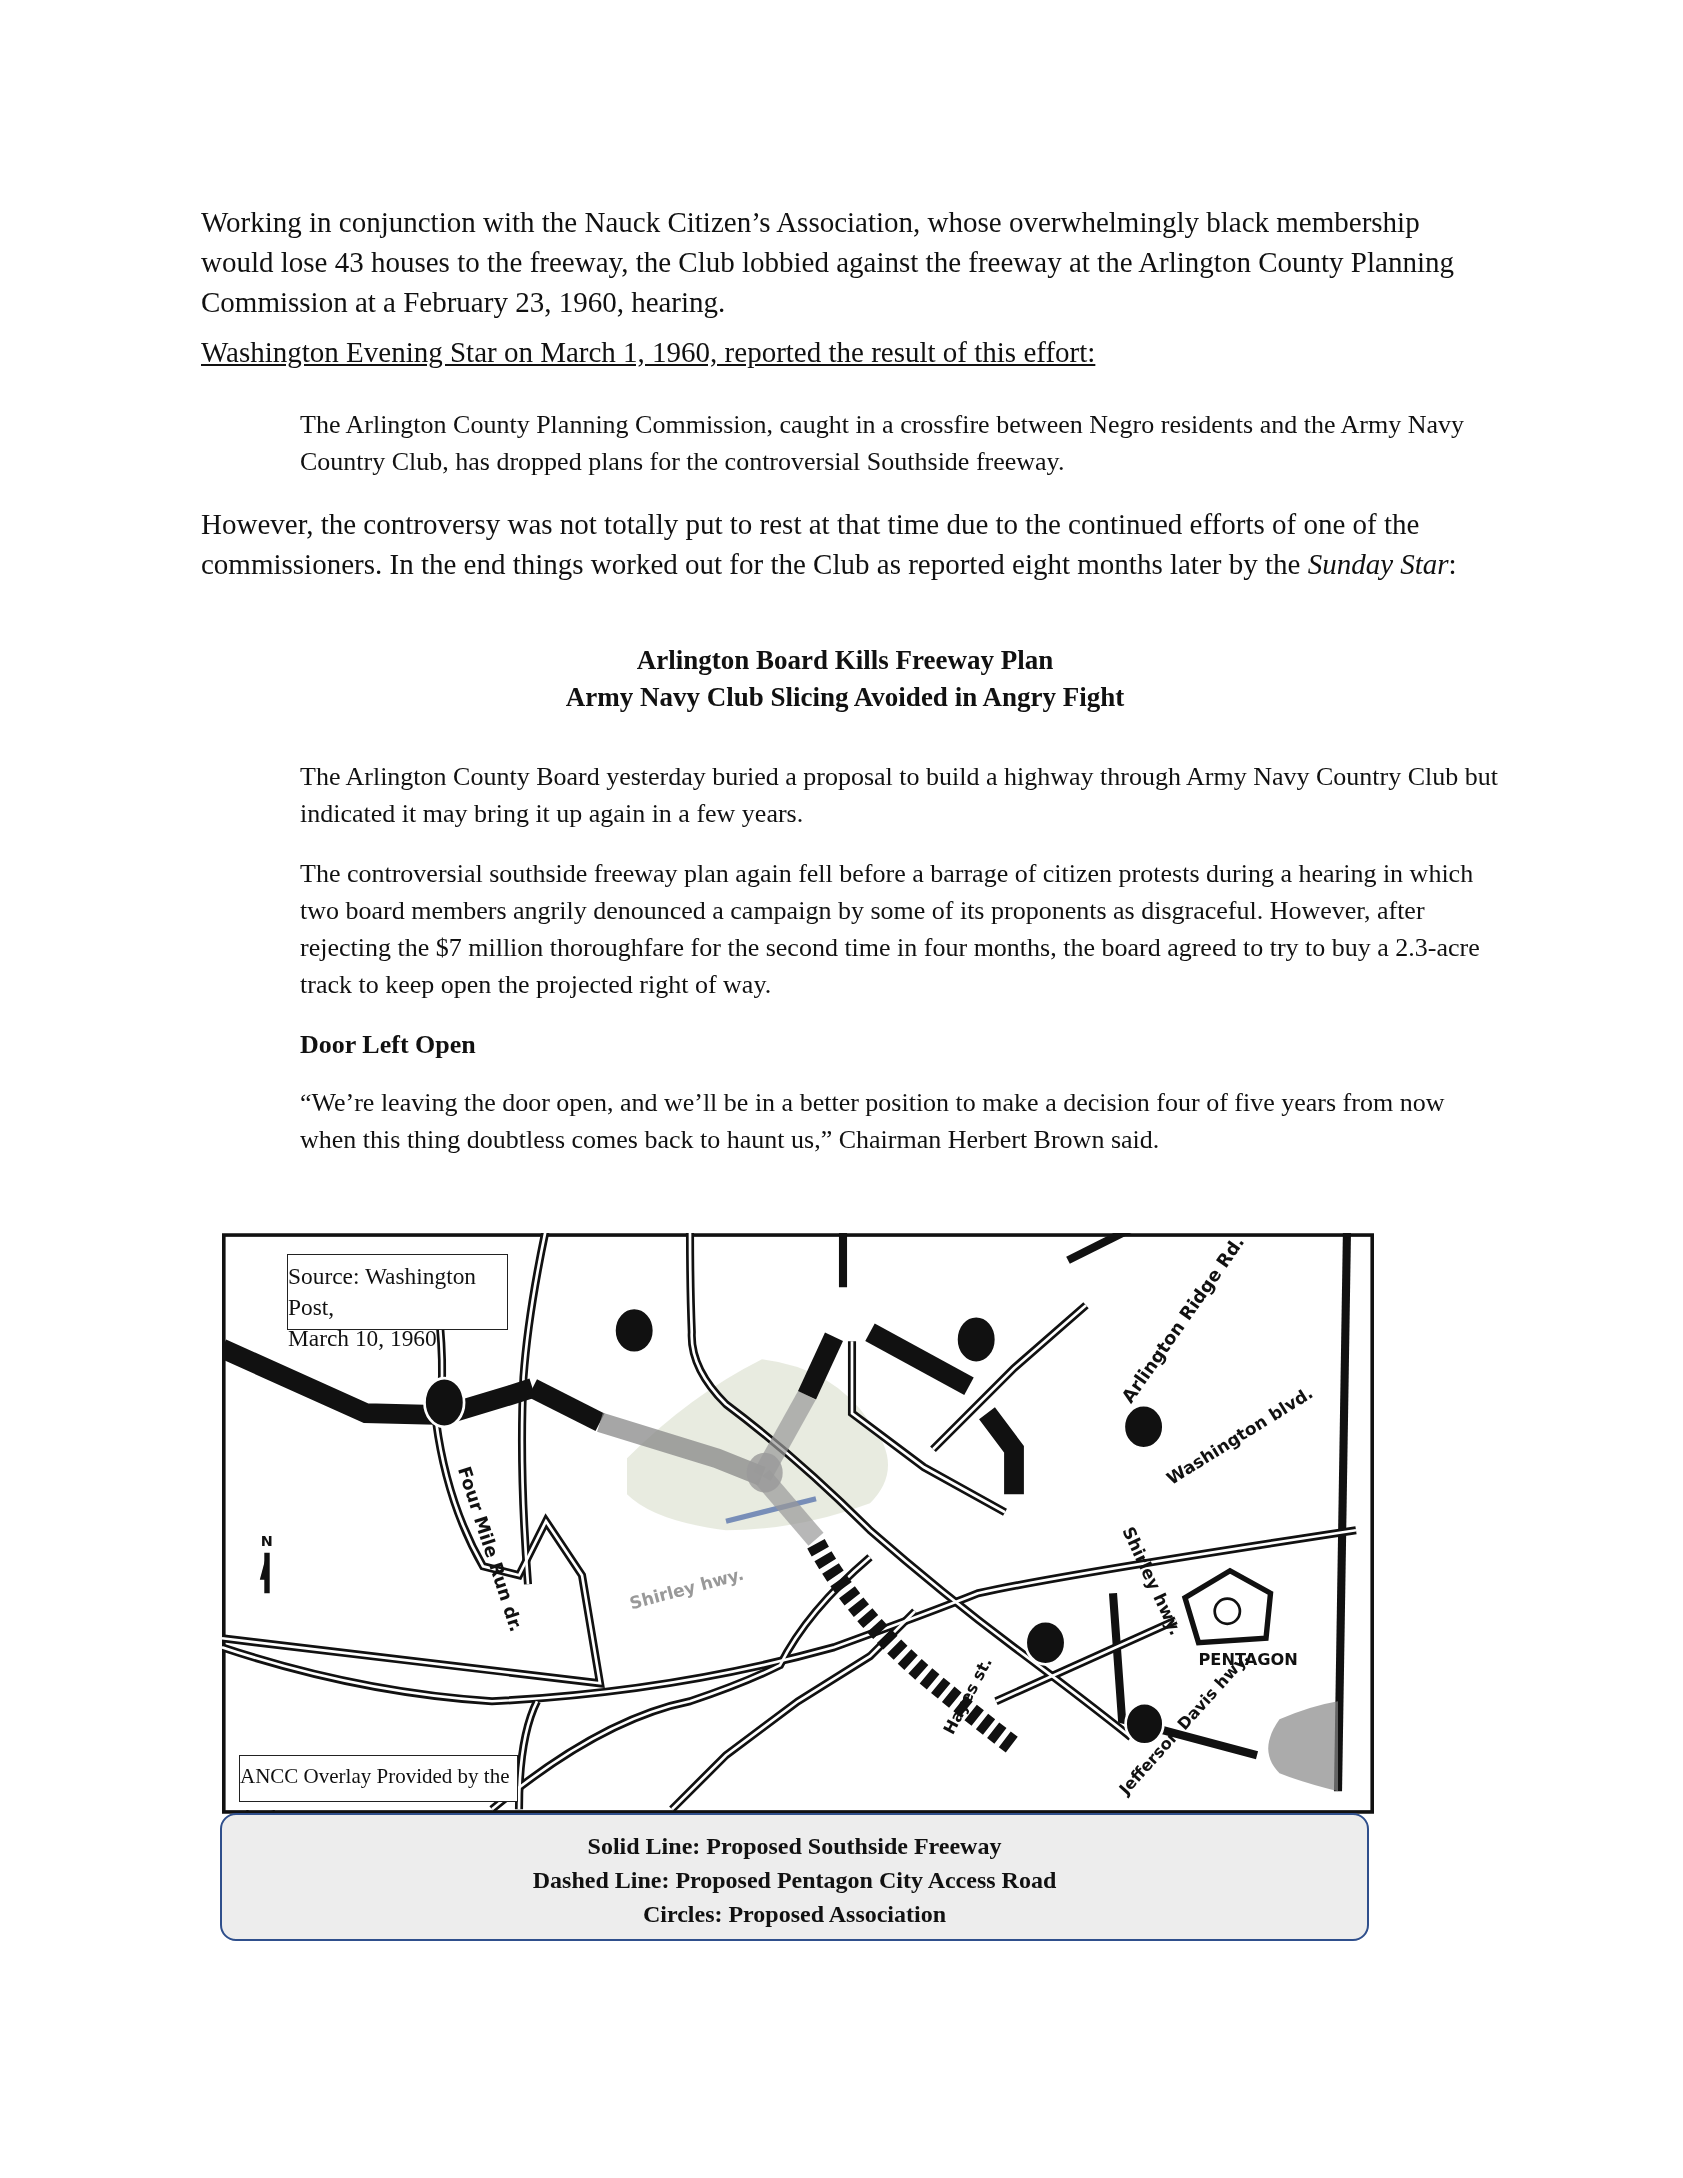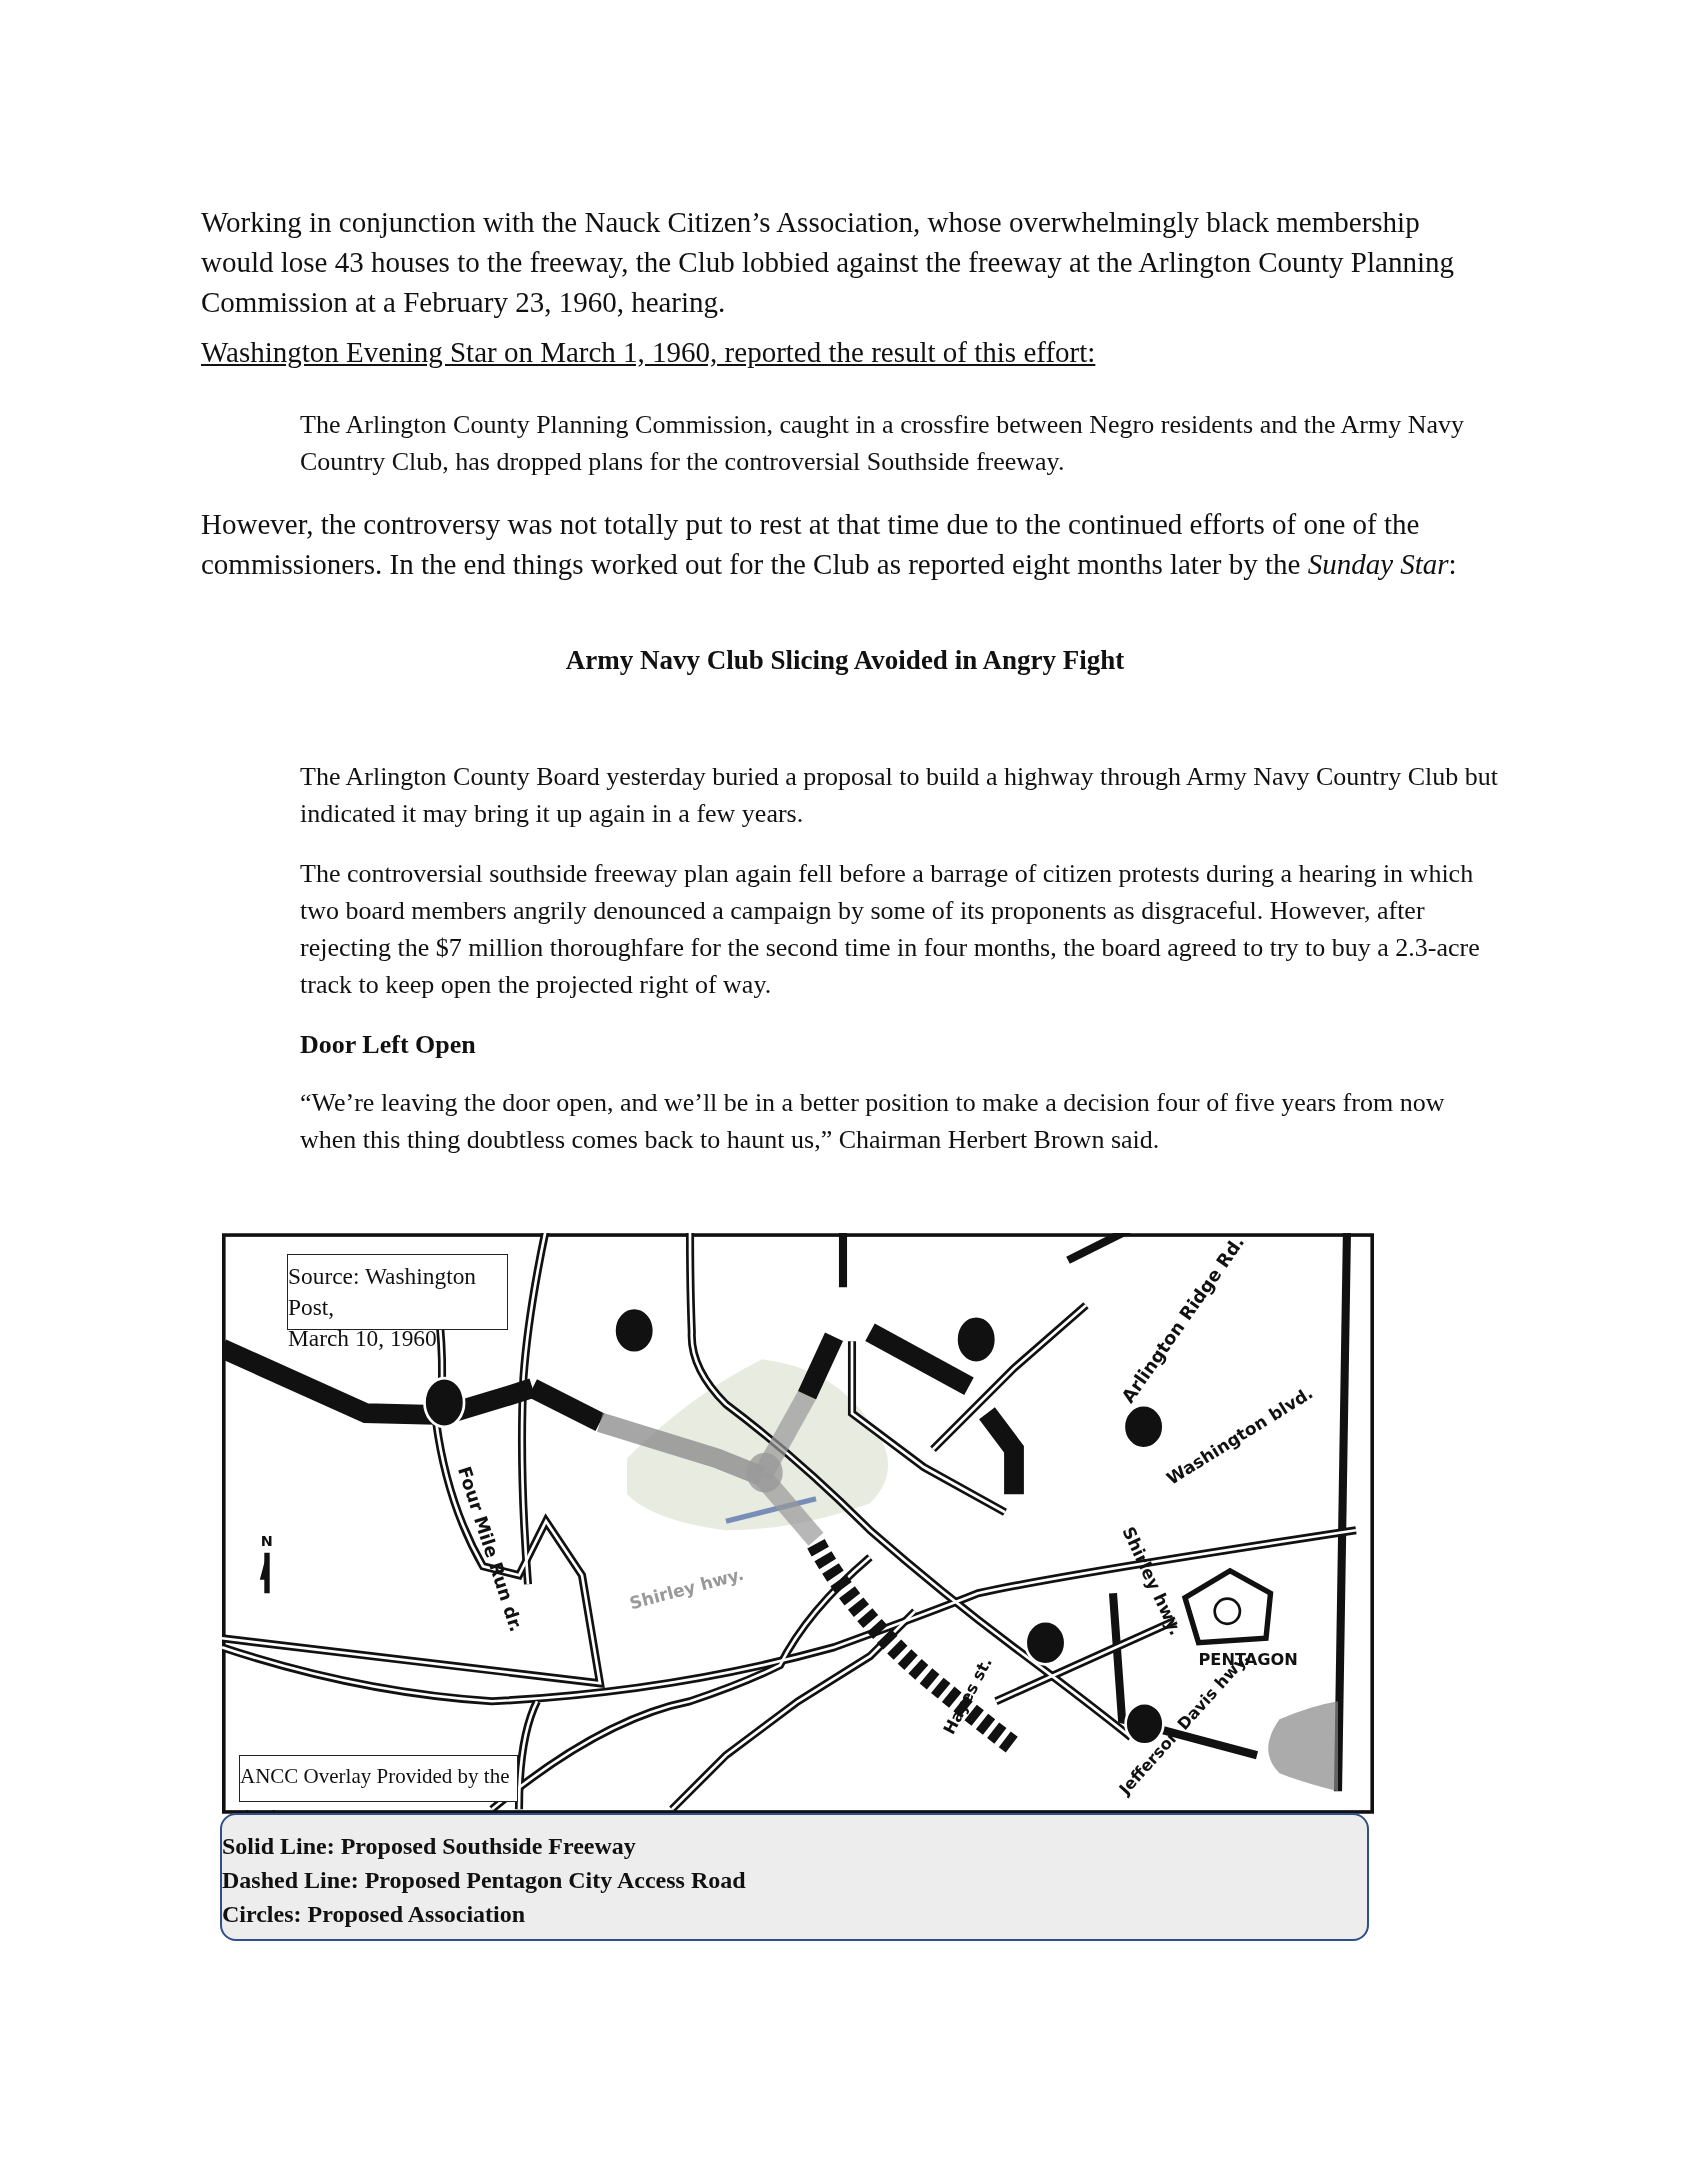--- a/index.html
+++ b/index.html
@@ -8,41 +8,42 @@
   .body-text { position: absolute; left: 197px; width: 1296px; font-size: 29px; line-height: 40px; }
   .quote { position: absolute; left: 296px; width: 1206px; font-size: 26px; line-height: 37px; }
   .p { margin: 4px; }
   .headline { position: absolute; left: 197px; width: 1296px; text-align: center; font-weight: bold; font-size: 27px; line-height: 37px; }
   .subhead { font-weight: bold; }
   #map-figure { position: absolute; left: 222px; top: 1233px; width: 1152px; height: 581px; }
   .map-label-box { position: absolute; background: #fff; border: 1.8px solid #222; text-align: left;
                    font-family: "Liberation Serif", serif; font-size: 23.4px; line-height: 31px; color: #111; }
   #legend-box { position: absolute; left: 220px; top: 1813px; width: 1149px; height: 128px;
                 background: #ededed; border: 2.7px solid #2f4f8c; border-radius: 16px;
-                text-align: left; font-weight: bold; font-size: 24px; line-height: 34px;
+                text-align: center; font-weight: bold; font-size: 24px; line-height: 34px;
                 padding-top: 14.4px; box-sizing: border-box; }
   .map-text { font-family: "DejaVu Sans", sans-serif; font-weight: bold; fill: #111; }
 </style>
 </head>
 <body>
 
 <div class="body-text" style="top:198px;">
   <p class="p">Working in conjunction with the Nauck Citizen’s Association, whose overwhelmingly black membership would lose 43 houses to the freeway, the Club lobbied against the freeway at the Arlington County Planning Commission at a February 23, 1960, hearing.</p>
 </div>
 <div class="body-text" style="top:328px;text-decoration:underline;">
   <p class="p">Washington Evening Star on March 1, 1960, reported the result of this effort:</p>
 </div>
 <div class="quote" style="top:402px;">
   <p class="p">The Arlington County Planning Commission, caught in a crossfire between Negro residents and the Army Navy Country Club, has dropped plans for the controversial Southside freeway.</p>
 </div>
 <div class="body-text" style="top:500px;">
   <p class="p"><span>However, the controversy was not totally put to rest at that time due to the continued efforts of one of the commissioners. In the end things worked out for the Club as reported eight months later by the </span><i>Sunday Star</i><span>:</span></p>
 </div>
 
 <div class="headline" style="top:642px;">
+  <div>Arlington Board Kills Freeway Plan</div>
   <div>Army Navy Club Slicing Avoided in Angry Fight</div>
 </div>
 
 <div class="quote" style="top:754px;">
   <p class="p">The Arlington County Board yesterday buried a proposal to build a highway through Army Navy Country Club but indicated it may bring it up again in a few years.</p>
 </div>
 <div class="quote" style="top:851px;">
   <p class="p">The controversial southside freeway plan again fell before a barrage of citizen protests during a hearing in which two board members angrily denounced a campaign by some of its proponents as disgraceful. However, after rejecting the $7 million thoroughfare for the second time in four months, the board agreed to try to buy a 2.3-acre track to keep open the projected right of way.</p>
 </div>
 <div class="quote subhead" style="top:1022px;">

